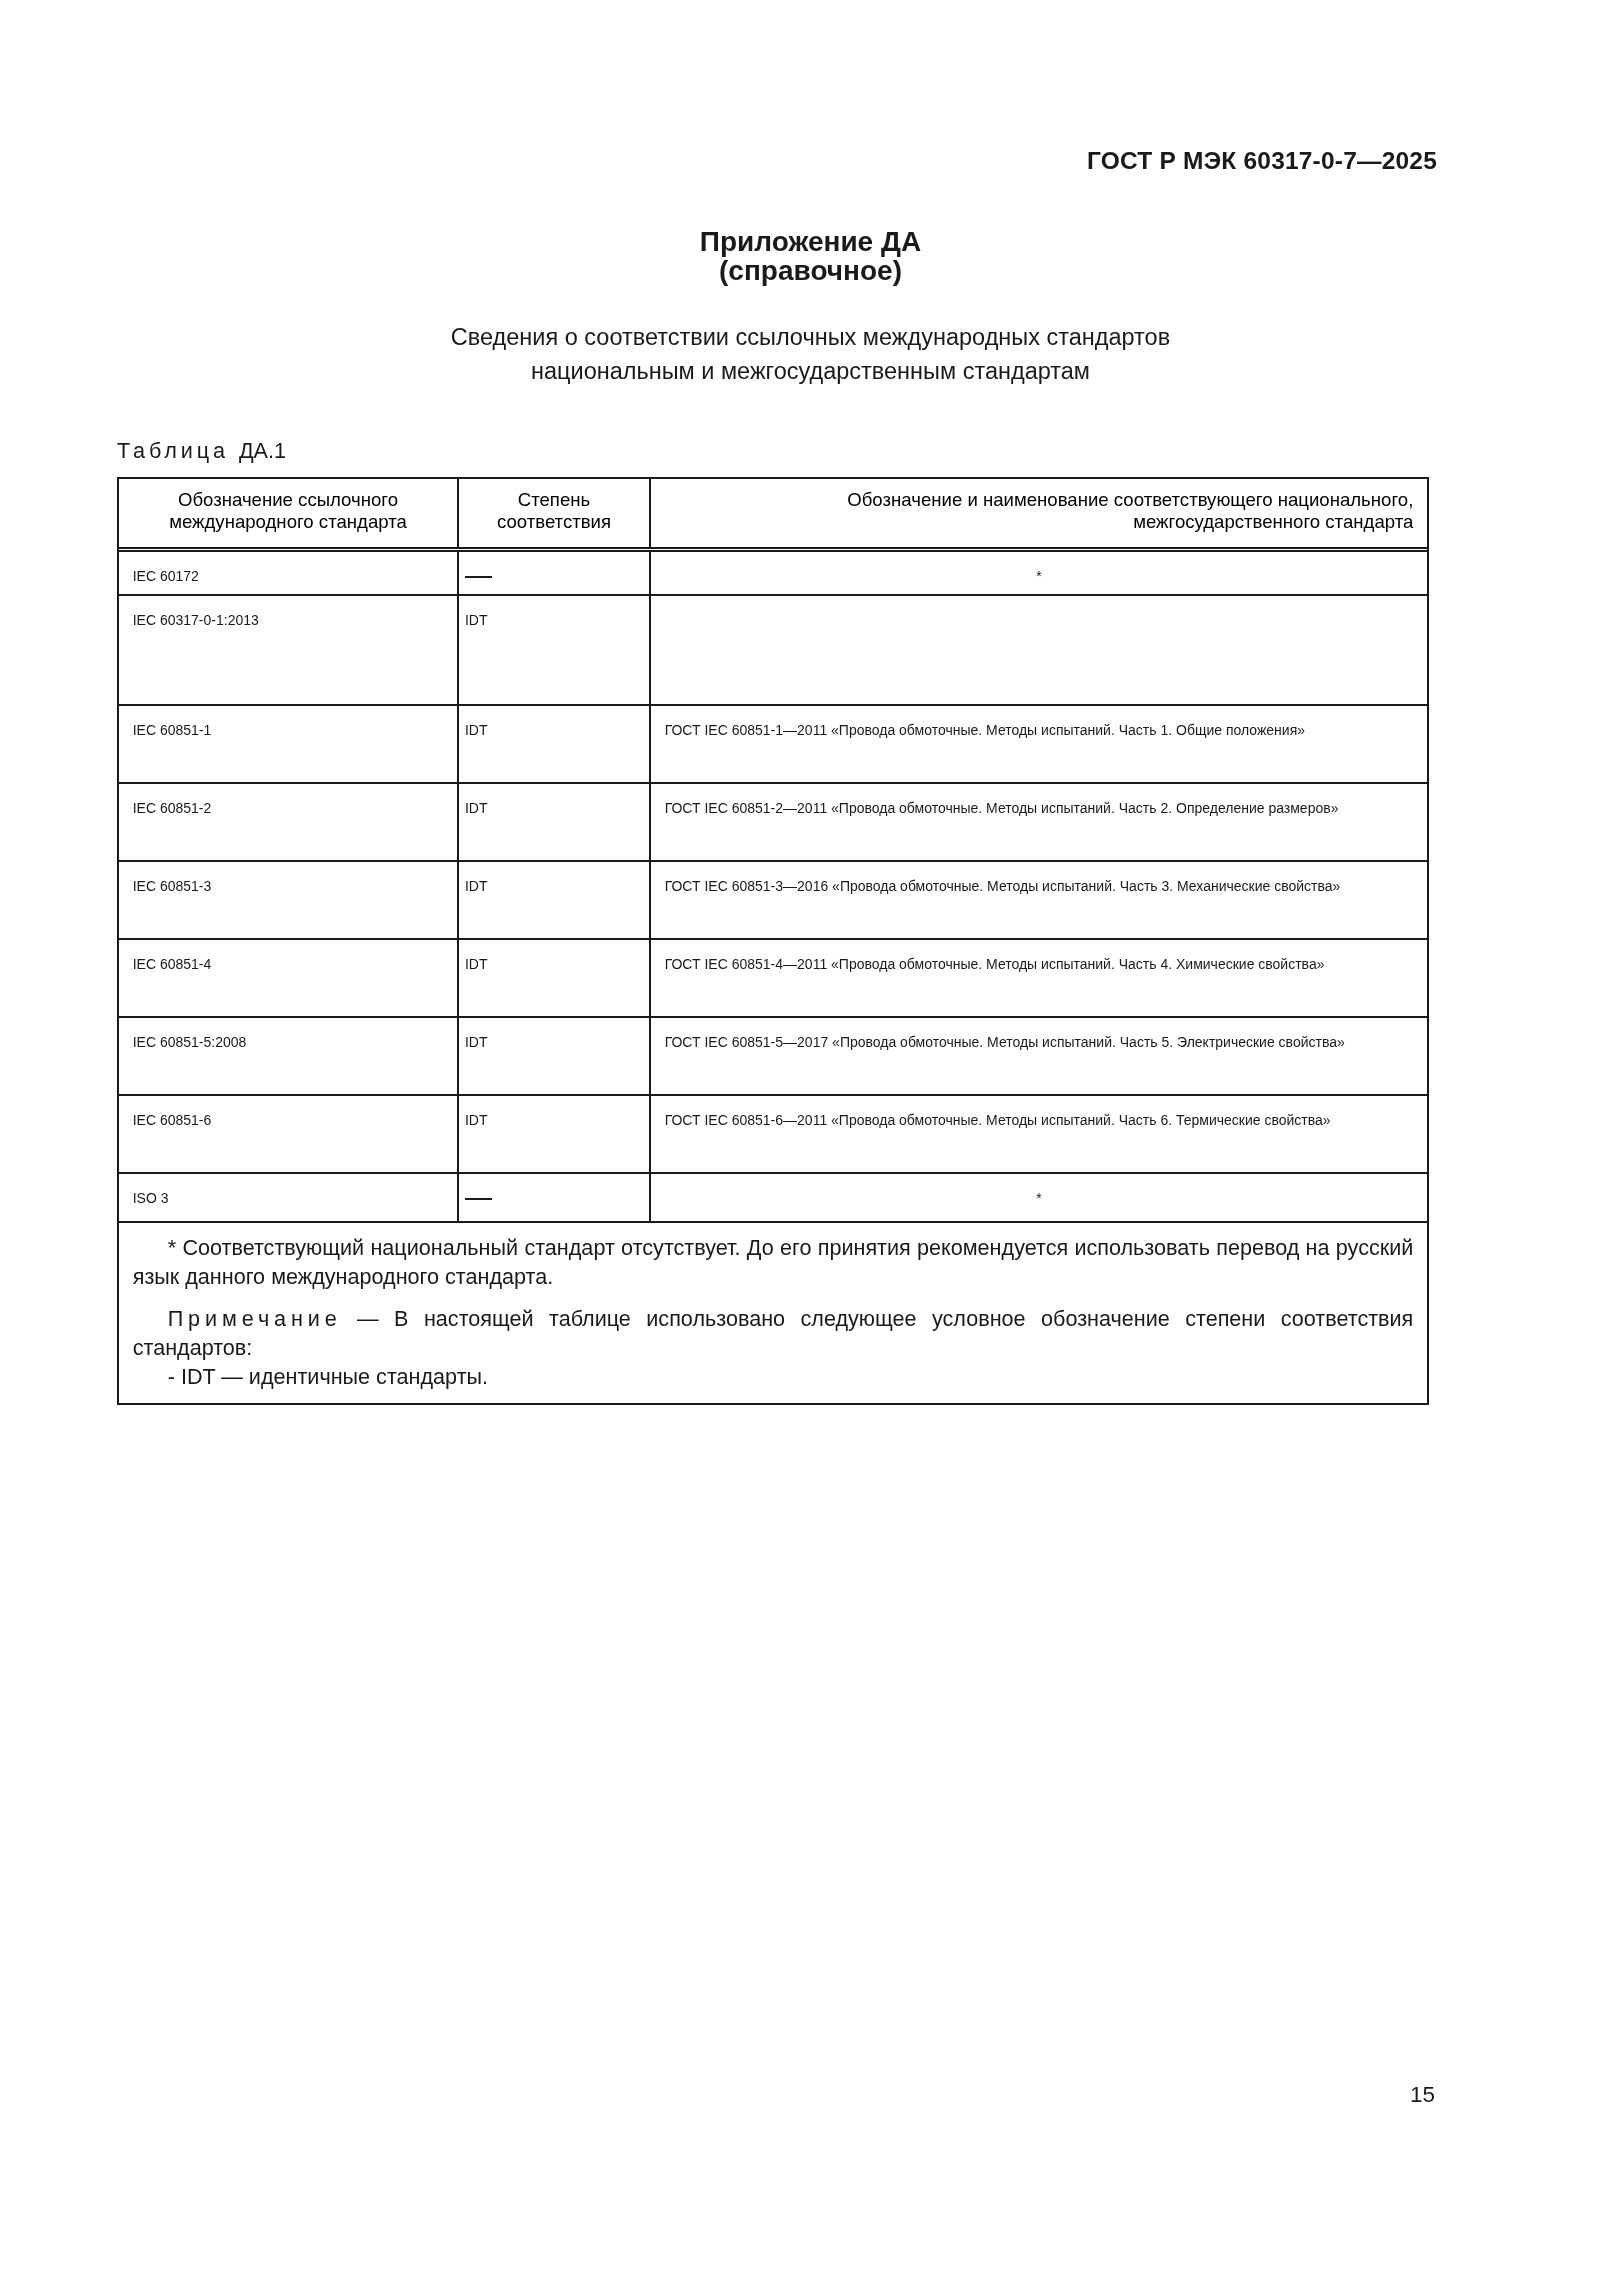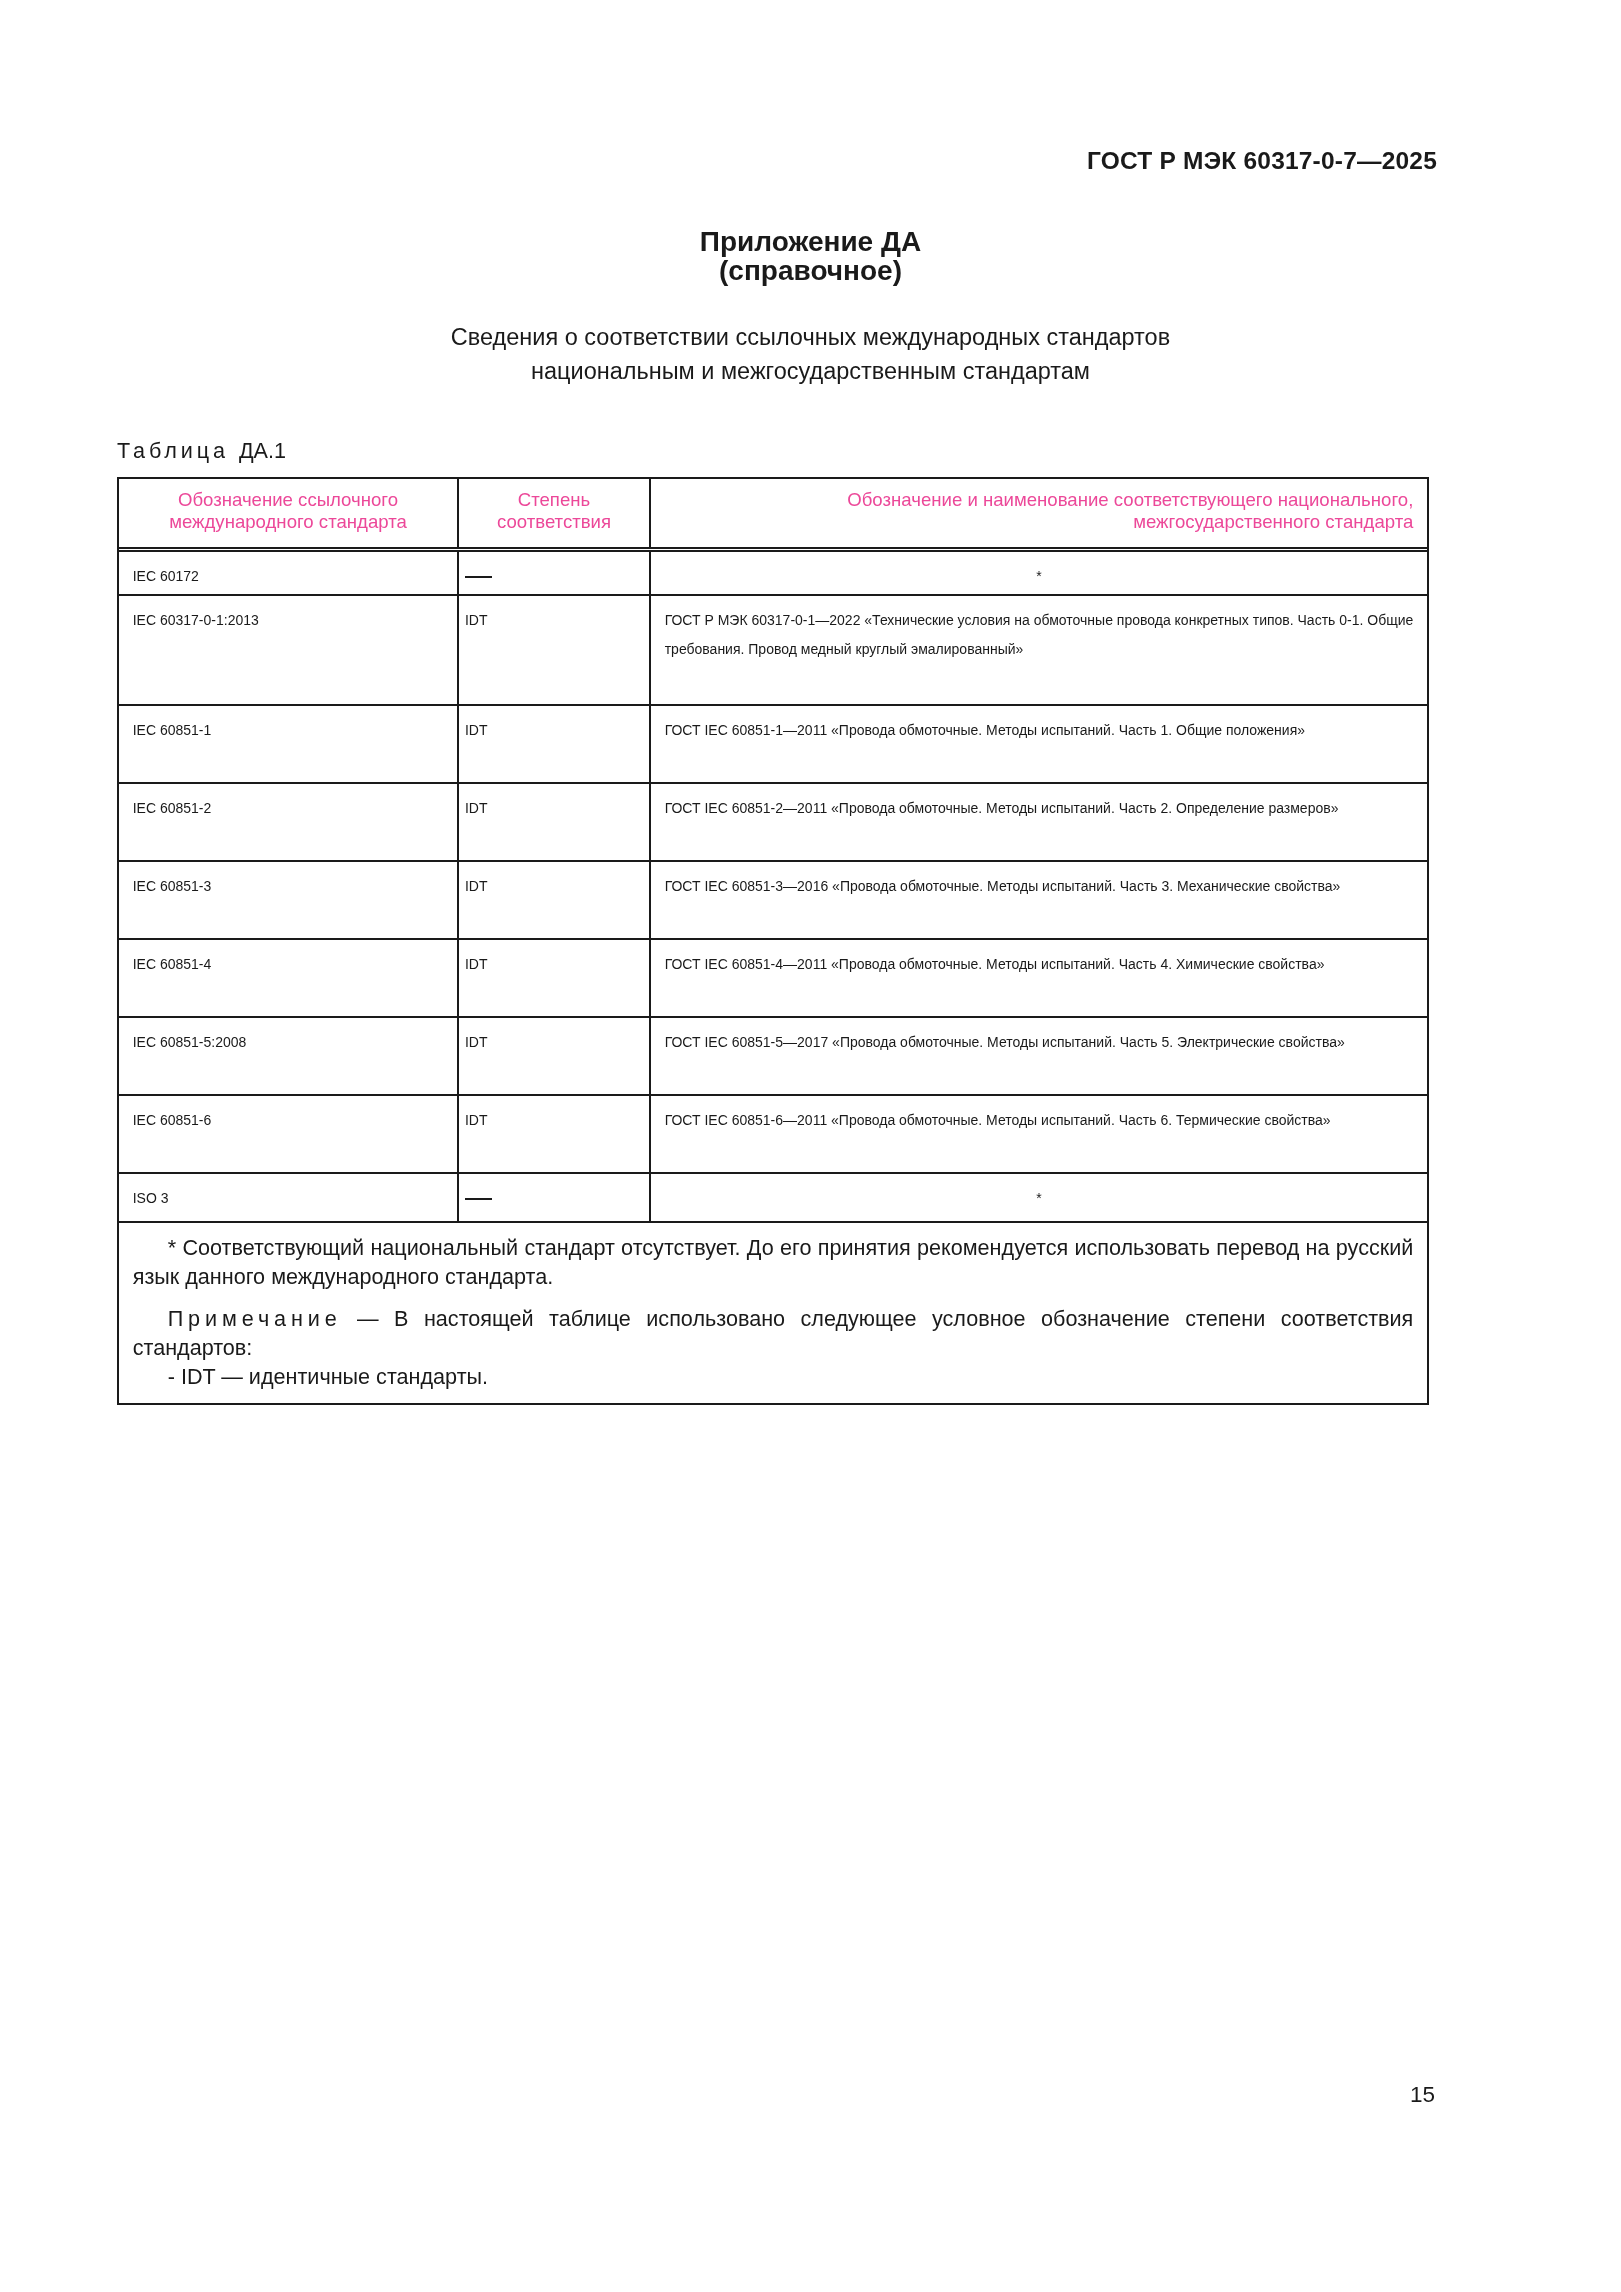--- a/index.html
+++ b/index.html
@@ -28,21 +28,21 @@
       position: absolute; left: 117px; top: 477px; width: 1312px;
       border: 2.9px solid #1a1a1a; box-sizing: border-box;
     }
     .row { display: flex; border-bottom: 2.9px solid #1a1a1a; box-sizing: border-box; }
     .row.thin { border-bottom-width: 2px; }
     .row.header { border-bottom: 5.9px double #1a1a1a; height: 73px; }
     .cell { box-sizing: border-box; font-size: 14px; line-height: 29px; }
     .c1 { width: 340px; border-right: 2px solid #1a1a1a; padding: 9.8px 13.7px; }
     .c2 { width: 192px; border-right: 2px solid #1a1a1a; padding: 9.8px 5.9px; text-align: left; }
     .c3 { flex: 1; padding: 9.8px 13.7px; text-align: justify; }
-    .header .cell { font-size: 18.6px; line-height: 22.5px; text-align: center; padding-top: 9.8px; color: #ec4899; }
+    .header .cell { font-size: 18.6px; line-height: 22.5px; text-align: center; padding-top: 9.8px; color: #000000; }
     .header .c3 { text-align: right; }
     .dash { display: inline-block; width: 27.4px; height: 2px; background: #1a1a1a; vertical-align: middle; }
     .notes { padding: 9.8px 13.7px 11.8px 13.7px; font-size: 21.6px; line-height: 29px; text-align: justify; }
     .notes p { margin: 0; text-indent: 35px; }
     .notes p.gap { margin-top: 13.7px; }
     .notes .spaced { letter-spacing: 4.9px; }
     .notes .list-item { text-indent: 0; padding-left: 35px; }
     .page-number {
       position: absolute; right: 186px; top: 2082px; font-size: 22.5px;
     }
@@ -76,21 +76,20 @@
 
   <div class="row" style="height:44px">
     <div class="cell c1">IEC 60172</div>
     <div class="cell c2"><span class="dash"></span></div>
     <div class="cell c3" style="text-align:center">*</div>
   </div>
 
   <div class="row" style="height:110px">
     <div class="cell c1">IEC 60317-0-1:2013</div>
     <div class="cell c2">IDT</div>
-    <div class="cell c3">ГОСТ Р МЭК 60317-0-1—2022 «Технические условия на обмоточные провода конкретных типов. Часть 0-1. Общие требования. Провод медный круглый эмалированный»</div>
   </div>
 
   <div class="row" style="height:78px">
     <div class="cell c1">IEC 60851-1</div>
     <div class="cell c2">IDT</div>
     <div class="cell c3">ГОСТ IEC 60851-1—2011 «Провода обмоточные. Методы испытаний. Часть 1. Общие положения»</div>
   </div>
 
   <div class="row" style="height:78px">
     <div class="cell c1">IEC 60851-2</div>

